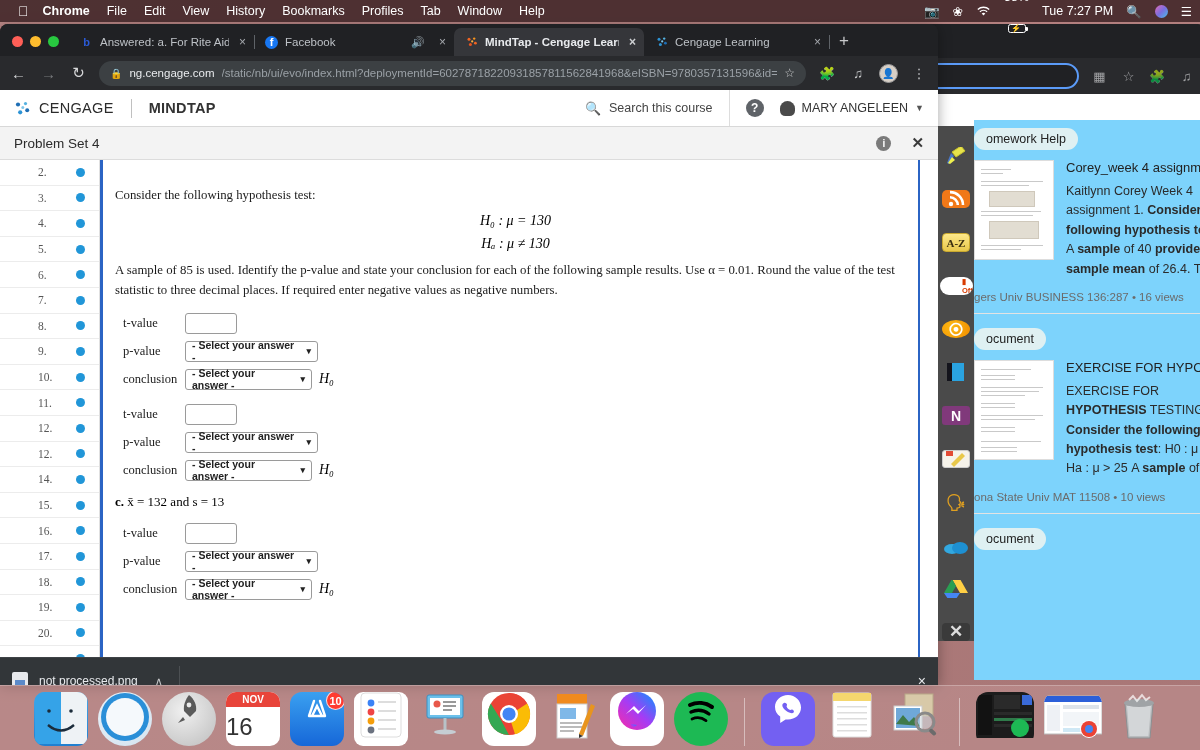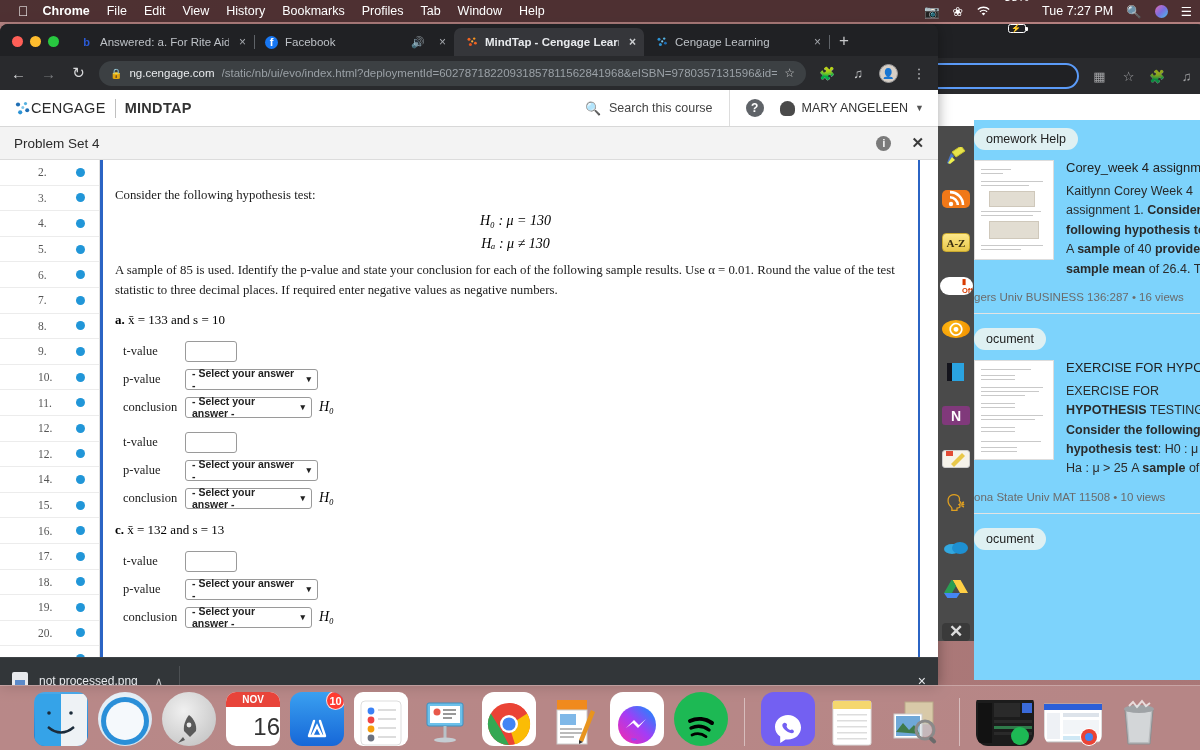--- a/index.html
+++ b/index.html
@@ -84,21 +84,21 @@
   .omnibox .lockic{font-size:10px;color:#bdc1c6;}
   .omnibox .host{color:#e8eaed;}
   .omnibox .path{color:#9aa0a6;white-space:nowrap;overflow:hidden;}
   .omnibox .star{margin-left:auto;color:#c8c9cb;font-size:12px;}
   .tb-ic{width:20px;height:20px;display:flex;align-items:center;justify-content:center;color:#c8c9cb;font-size:13px;}
   .avatar-sm{width:19px;height:19px;border-radius:50%;background:#d7cfc6;border:1px solid #9a9a9a;display:flex;align-items:center;justify-content:center;font-size:10px;color:#5a5a5a;}
 
   
   .page{position:absolute;left:0;top:66px;width:938px;height:595px;background:#fff;overflow:hidden;}
   .mt-header{height:37px;border-bottom:1px solid #d8d8d8;display:flex;align-items:center;padding:0 14px;background:#fff;}
-  .brand{display:flex;align-items:center;font-size:14.5px;letter-spacing:.3px;color:#2b2b2b;}
+  .brand{display:flex;align-items:center;gap:8px;font-size:14.5px;letter-spacing:.3px;color:#2b2b2b;}
   .cg-logo{width:17px;height:17px;position:relative;}
   .brand .divider{width:1px;height:19px;background:#c0c0c0;margin:0 9px;}
   .brand .mindtap{font-weight:bold;color:#333;}
   .mt-header .sp{flex:1;}
   .search-course{display:flex;align-items:center;gap:7px;font-size:12.5px;color:#444;padding-right:16px;border-right:1px solid #ddd;height:100%;}
   .search-ic{color:#3ba935;font-size:13px;font-weight:bold;}
   .help-ic{width:18px;height:18px;border-radius:50%;background:#5f6368;color:#fff;font-size:12px;font-weight:bold;display:flex;align-items:center;justify-content:center;margin:0 16px;}
   .user{display:flex;align-items:center;gap:7px;font-size:12.5px;color:#333;}
   .user-ic{width:15px;height:15px;background:#4a4a4a;border-radius:50% 50% 35% 35%;position:relative;}
   .caret{font-size:9px;color:#555;}
@@ -177,21 +177,21 @@
   .b{font-weight:bold;}
 
   
   .dock{
     position:absolute;left:0;bottom:0;width:1200px;height:65px;
     background:rgba(193,147,147,0.55);
     border-top:1px solid rgba(255,255,255,0.25);
     display:flex;align-items:flex-end;justify-content:center;gap:10px;
     padding-bottom:4px; z-index:55;
   }
-  .dk{width:54px;height:54px;position:relative;border-radius:12px;display:flex;align-items:flex-end;justify-content:center;font-size:26px;overflow:hidden;}
+  .dk{width:54px;height:54px;position:relative;border-radius:12px;display:flex;align-items:flex-start;justify-content:center;font-size:26px;overflow:hidden;}
   .dock-sep{width:1px;height:48px;background:rgba(255,255,255,.45);margin:0 6px;}
   .badge{position:absolute;top:-1px;right:-1px;background:#ff3b30;color:#fff;border-radius:50%;min-width:19px;height:19px;font-size:11px;font-weight:bold;display:flex;align-items:center;justify-content:center;border:1.5px solid rgba(255,255,255,.8);}
 </style>
 </head>
 <body>
 
 <div id="root">
 
   <div class="desktop"></div>
 
@@ -437,24 +437,20 @@
             </div>
         </div>
         <div class="qblue-line"></div>
 
         <div class="qmain">
           <div class="qtext">Consider the following hypothesis test:</div>
           <div class="eq">H₀ : μ = 130</div>
           <div class="eq">Hₐ : μ ≠ 130</div>
           <div class="qtext para">A sample of 85 is used. Identify the p-value and state your conclusion for each of the following sample results. Use α = 0.01. Round the value of the test statistic to three decimal places. If required enter negative values as negative numbers.</div>
 
-          <div class="part-label">
-            <span>a.</span>
-            <span class="rest">x̄ = 133 and s = 10</span>
-          </div>
           <div class="fields">
             <div class="frow">
               <span class="flabel">t-value</span>
               <span class="tinput"></span>
             </div>
             <div class="frow">
               <span class="flabel">p-value</span>
               <span class="sel wide">
                 <span>- Select your answer -</span>
                 <span class="chev">▾</span>

